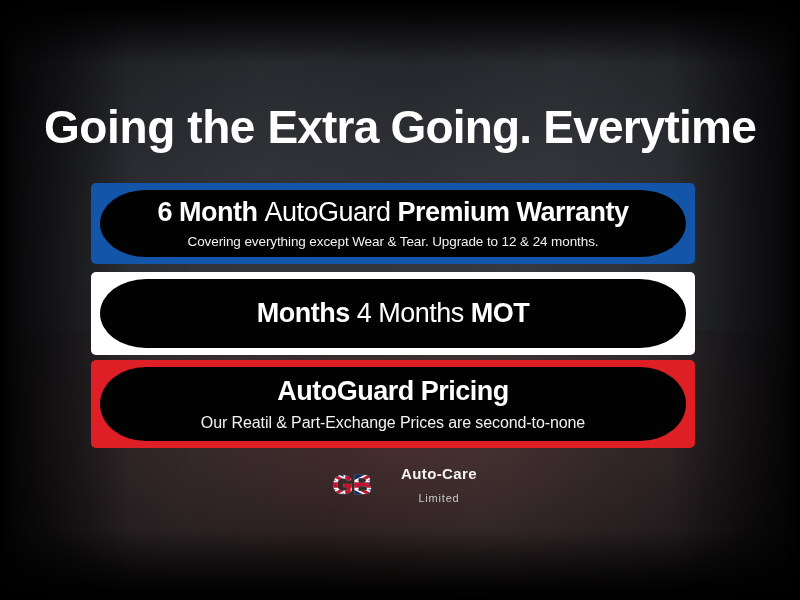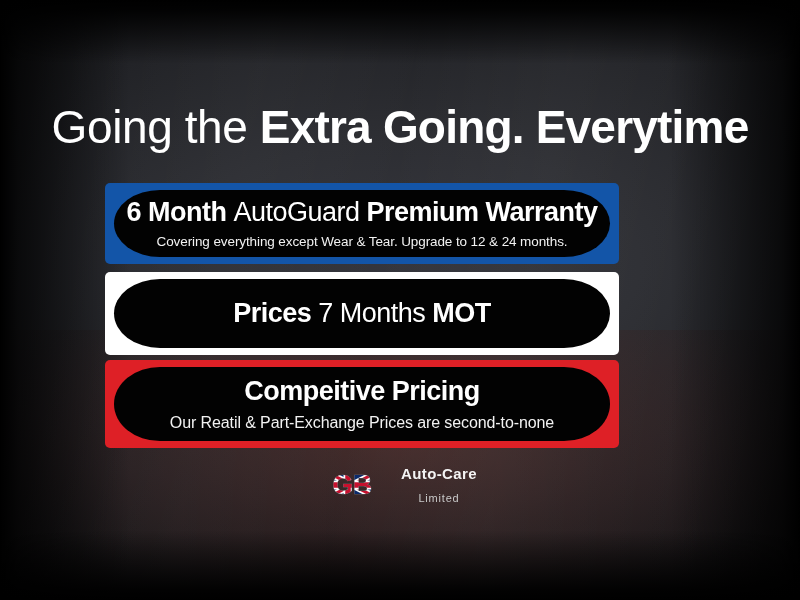--- a/index.html
+++ b/index.html
@@ -66,28 +66,28 @@
     position: absolute;
     left: 0; right: 0;
     top: 100px;
     text-align: center;
     color: #ffffff;
     font-size: 46px;
     line-height: 54px;
     letter-spacing: -0.4px;
     white-space: nowrap;
   }
-  .headline .light { font-weight: 400; }
+  .headline .light { font-weight: 700; }
   .headline .bold  { font-weight: 700; letter-spacing: -0.8px; }
 
   
   .panel {
     position: absolute;
-    left: 105px;
-    width: 514px;
+    left: 91px;
+    width: 604px;
     box-sizing: border-box;
     border-radius: 5px;
   }
   .panel-inner {
     position: absolute;
     inset: 7px 9px;
     background: #020202;
     border-radius: 46px / 50%;
     display: flex;
     flex-direction: column;
@@ -175,27 +175,27 @@
 
   <div class="panel" id="panel-warranty">
     <div class="panel-inner">
       <div class="panel-title"><span class="b">6 Month </span><span class="r">AutoGuard </span><span class="b">Premium Warranty</span></div>
       <div class="panel-sub">Covering everything except Wear &amp; Tear. Upgrade to 12 &amp; 24 months.</div>
     </div>
   </div>
 
   <div class="panel" id="panel-mot">
     <div class="panel-inner">
-      <div class="panel-title"><span class="b">Prices </span><span class="r">7 Months </span><span class="b">MOT</span></div>
+      <div class="panel-title"><span class="b">Months </span><span class="r">4 Months </span><span class="b">MOT</span></div>
     </div>
   </div>
 
   <div class="panel" id="panel-pricing">
     <div class="panel-inner">
-      <div class="panel-title"><span class="b">Compeitive Pricing</span><span class="r"></span><span class="b"></span></div>
+      <div class="panel-title"><span class="b">AutoGuard Pricing</span><span class="r"></span><span class="b"></span></div>
       <div class="panel-sub">Our Reatil &amp; Part-Exchange Prices are second-to-none</div>
     </div>
   </div>
 
   <div class="logo">
     <svg class="logo-mark" viewBox="0 0 116 60">
       <defs>
         <pattern id="uj" patternUnits="userSpaceOnUse" x="0" y="0" width="116" height="60">
           <rect x="0" y="0" width="116" height="60" fill="#0b2a6b"></rect>
           <g stroke="#ffffff" stroke-width="13">

